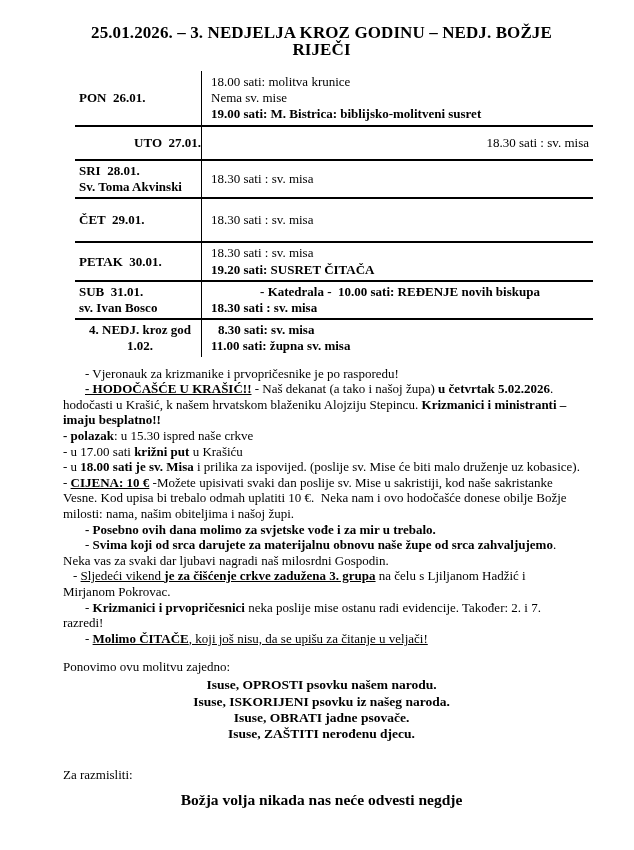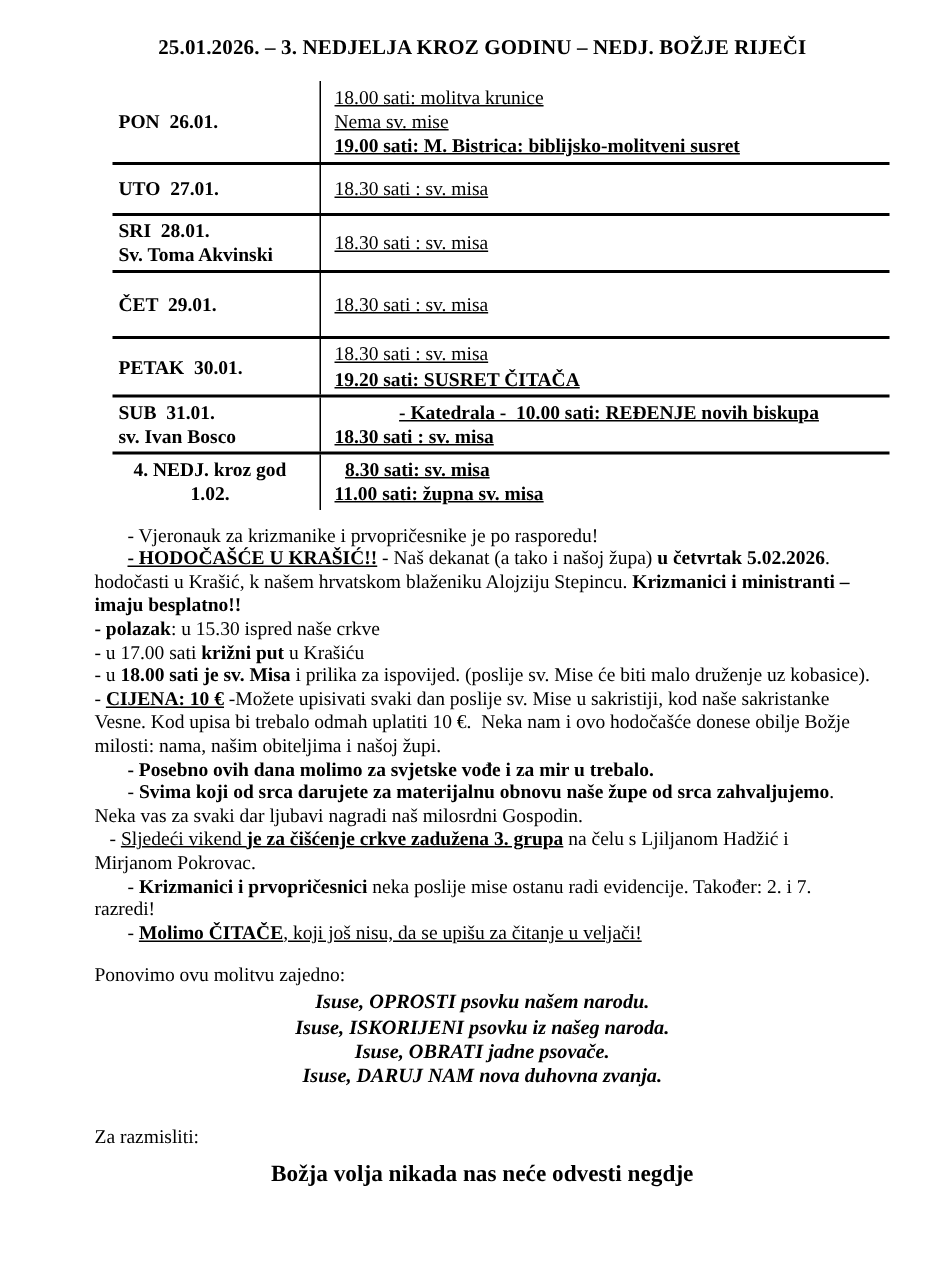--- a/index.html
+++ b/index.html
@@ -3,48 +3,48 @@
 <meta charset="utf-8">
 <style>
   html,body{margin:0;padding:0;}
   body{
     width:634px;height:850px;background:#ffffff;color:#000;
     font-family:"Liberation Serif", serif;font-size:13px;
     overflow:hidden;
   }
   .page{box-sizing:border-box;width:634px;height:850px;padding:24px 54px 0 63px;}
   .title{
-    text-align:center;font-weight:bold;font-size:14px;line-height:17px;
+    text-align:center;font-weight:bold;font-size:17px;line-height:17px;
     margin-bottom:13px;letter-spacing:.1px;
   }
   
   table.sched{border-collapse:collapse;margin-left:12px;width:518px;table-layout:fixed;}
   table.sched td{vertical-align:middle;line-height:16.2px;font-size:13px;}
-  td.day{width:122px;border-right:1.5px solid #000;padding:2px 12px 2px 4px;}
-  td.ev{padding:2px 4px 2px 9px;text-decoration:underline;}
+  td.day{width:122px;border-right:1.5px solid #000;padding:2px 0 2px 4px;}
+  td.ev{padding:2px 4px 2px 9px;}
   tr.rb td{border-bottom:2px solid #000;}
-  tr.h1{height:55px;} tr.h2{height:34px;} tr.h3{height:35px;}
+  tr.h1{height:55px;} tr.h2{height:34px;text-align:right;} tr.h3{height:35px;}
   tr.h4{height:44px;} tr.h5{height:33px;} tr.h6{height:34px;} tr.h7{height:32px;}
   .line{white-space:pre-wrap;}
   .line span{white-space:pre-wrap;}
   td .center{text-align:center;}
   td .numpad{padding-left:7px;}
   .b{font-weight:bold;}
   .u{text-decoration:underline;}
   
   .announcements{margin-top:9px;width:517px;}
   .ann{margin:0;line-height:15.6px;white-space:pre-wrap;}
   .ann span{white-space:pre-wrap;}
   .ti1{text-indent:22px;}
   .tiS{text-indent:10px;}
   .nowrap, .nowrap span{white-space:nowrap;}
   
   .prayer-intro{margin:13px 0 2px 0;line-height:16px;}
   .prayer{width:517px;}
-  .prayer-line{text-align:center;font-weight:bold;font-size:13.5px;line-height:16.3px;font-style:italic;}
+  .prayer-line{text-align:center;font-weight:bold;font-size:13.5px;line-height:16.3px;}
   
   .reflect-label{margin:24px 0 6px 0;line-height:16px;}
   .quote{width:517px;}
   .quote-line{text-align:center;font-weight:bold;font-size:15.5px;line-height:21px;}
 </style>
 </head>
 <body>
 
 <div class="page">
 
@@ -132,21 +132,21 @@
     <p class="ann ti1"><span>- </span><span class="b">Krizmanici i prvopričesnici</span><span> neka poslije mise ostanu radi evidencije. Također: 2. i 7. razredi!</span></p>
     <p class="ann ti1"><span>- </span><span class="b u">Molimo ČITAČE</span><span class="u">, koji još nisu, da se upišu za čitanje u veljači!</span></p>
   </div>
 
   <p class="prayer-intro">Ponovimo ovu molitvu zajedno:</p>
 
   <div class="prayer">
     <div class="prayer-line">Isuse, OPROSTI psovku našem narodu.</div>
     <div class="prayer-line">Isuse, ISKORIJENI psovku iz našeg naroda.</div>
     <div class="prayer-line">Isuse, OBRATI jadne psovače.</div>
-    <div class="prayer-line">Isuse, DARUJ NAM nova duhovna zvanja.</div>
+    <div class="prayer-line">Isuse, ZAŠTITI nerođenu djecu.</div>
   </div>
 
   <p class="reflect-label">Za razmisliti:</p>
 
   <div class="quote">
     <div class="quote-line">Božja volja nikada nas neće odvesti negdje</div>
 
   </div>
 
 </div>

